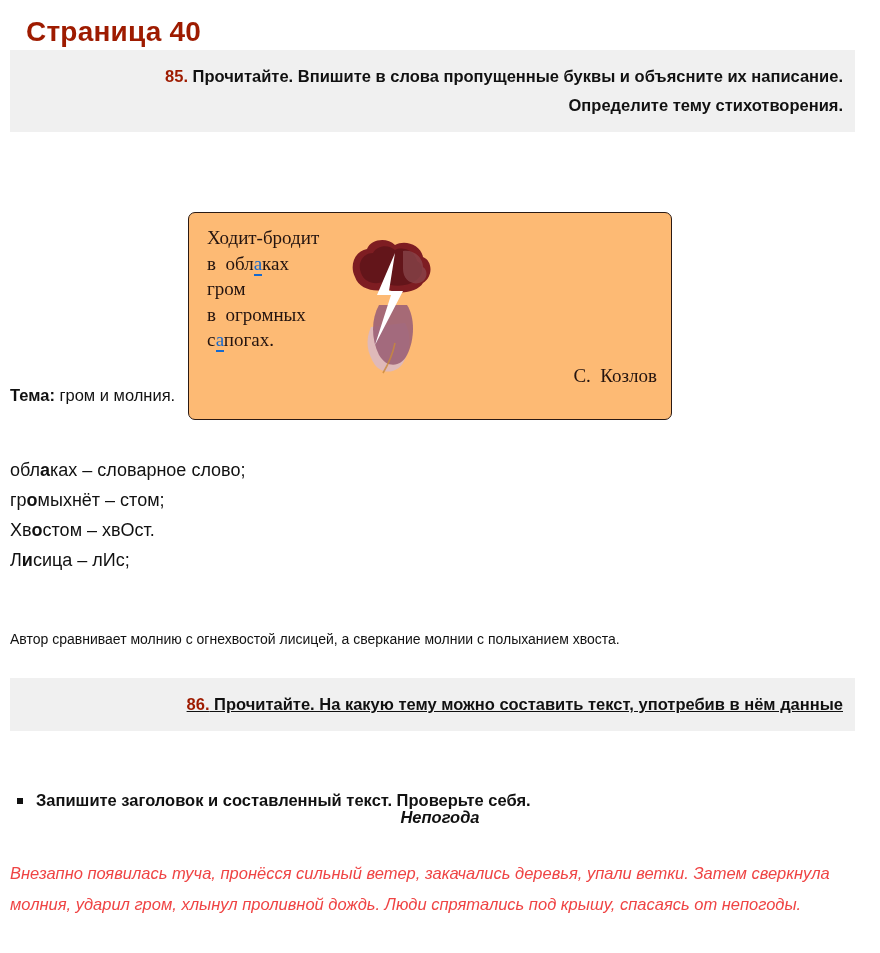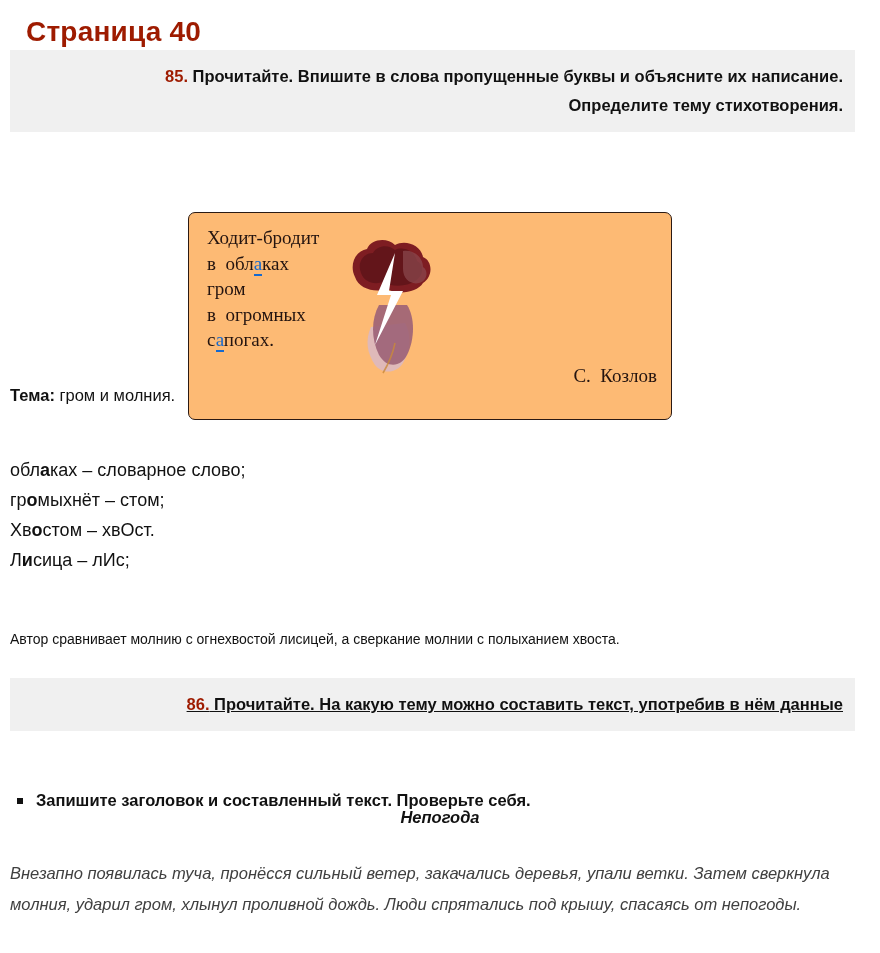--- a/index.html
+++ b/index.html
@@ -185,21 +185,21 @@
     color: #111111;
   }
   .essay-body {
     position: absolute;
     left: 10px;
     top: 858px;
     width: 846px;
     font-size: 16.5px;
     font-style: italic;
     line-height: 31px;
-    color: #404040;
+    color: #ef4444;
   }
 </style>
 </head>
 <body>
 
 <div class="page">
 
   <div class="page-title">Страница 40</div>
 
   <div class="task-band" id="task-85">

